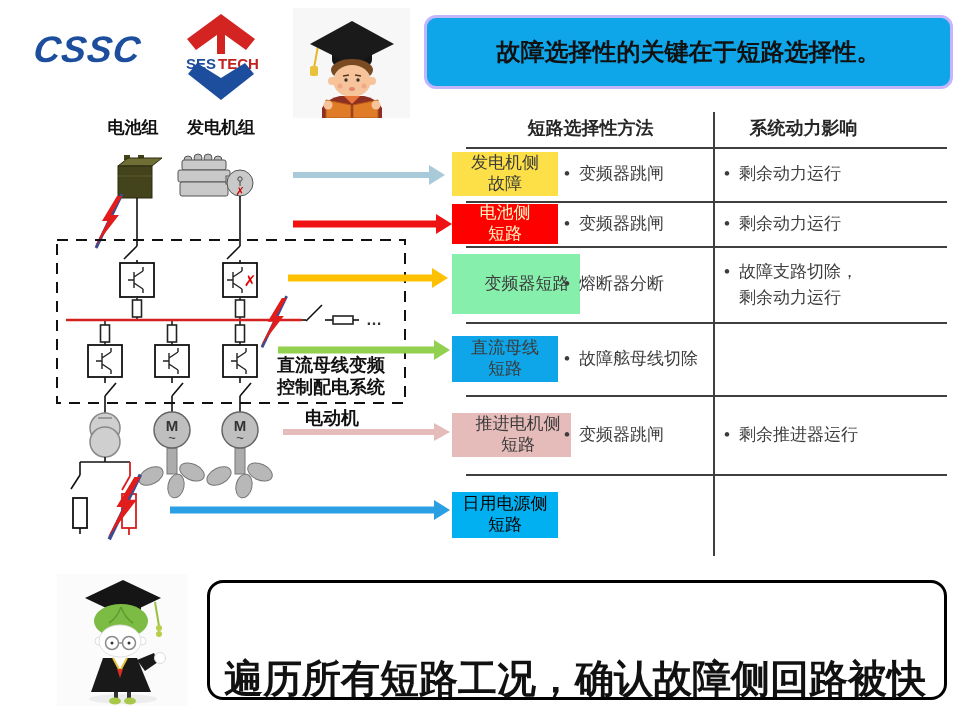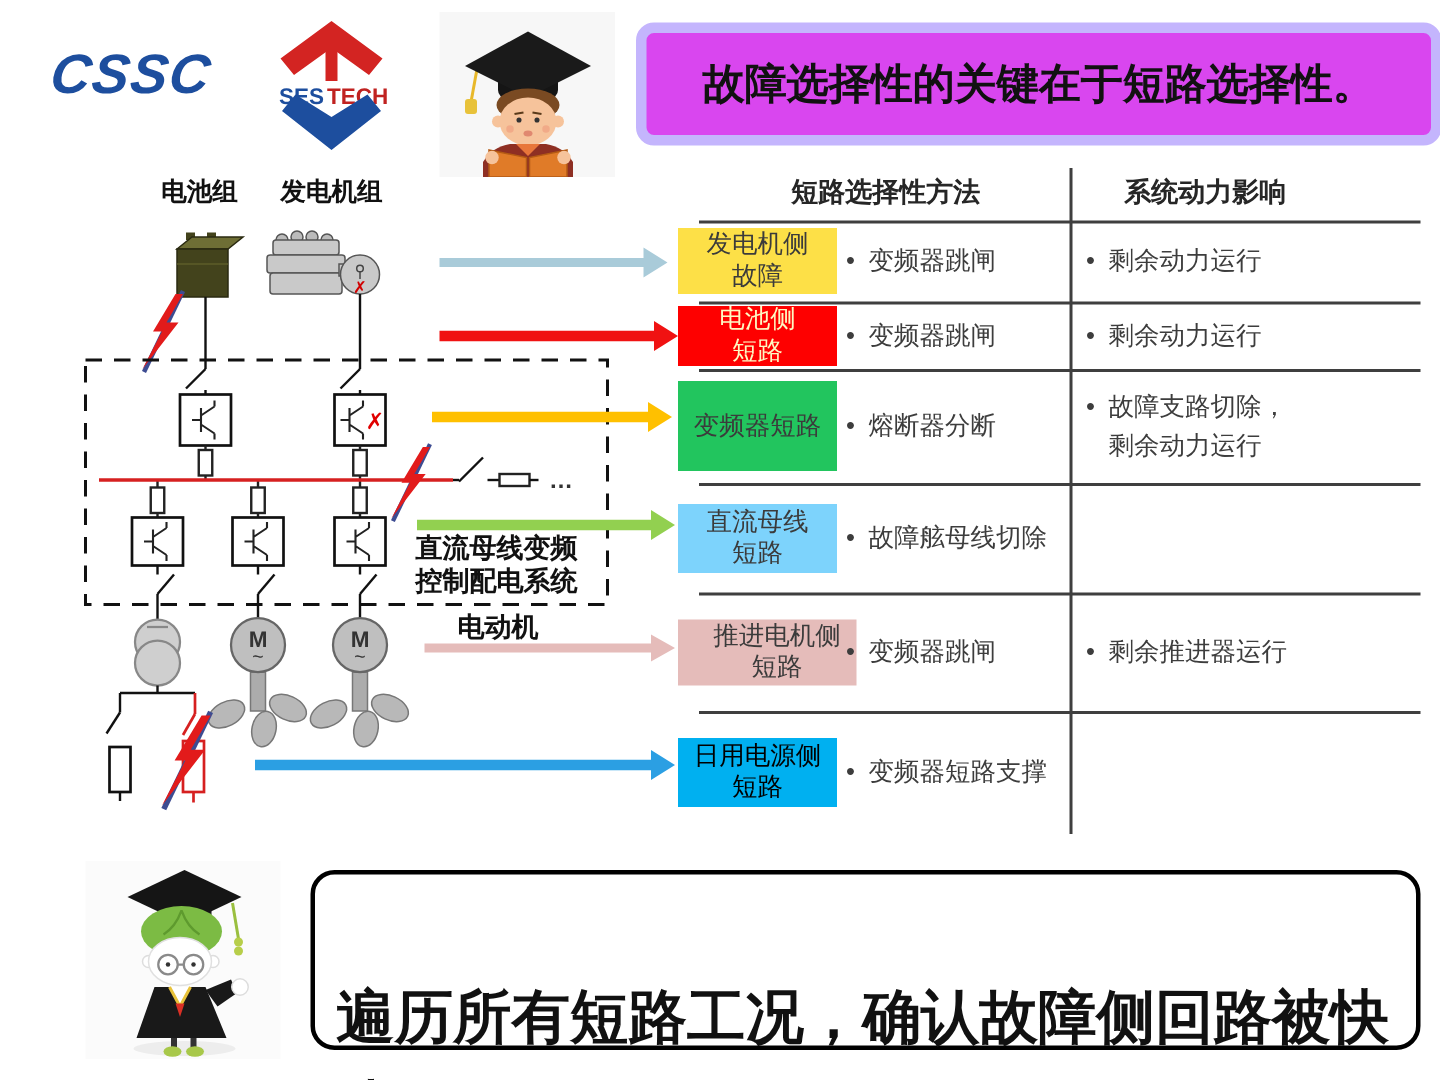--- a/index.html
+++ b/index.html
@@ -6,23 +6,23 @@
   .slide{position:relative;width:960px;height:720px;background:#ffffff;overflow:hidden;
          font-family:"Liberation Sans","DejaVu Sans",sans-serif;color:#111;}
   .abs{position:absolute;}
 
   
   .cssc{left:34px;top:24px;width:140px;height:52px;display:flex;align-items:center;
         font-size:37px;font-weight:800;font-style:italic;color:#1D4E9E;
         transform:skewX(-8deg);letter-spacing:1px;}
   .sestech{left:175px;top:12px;}
   .boycard{left:293px;top:8px;width:117px;height:110px;background:#F7F7F7;}
-  .titlebox{left:424px;top:15px;width:523px;height:68px;border:7px solid #c4b5fd;border-radius:12px;
-            display:flex;align-items:center;justify-content:center;background:#d946ef;
-            font-size:28px;font-weight:700;letter-spacing:0px;}
+  .titlebox{left:424px;top:15px;width:523px;height:68px;border:3px solid #c4b5fd;border-radius:12px;
+            display:flex;align-items:center;justify-content:center;background:#0ea5e9;
+            font-size:24px;font-weight:700;letter-spacing:0px;}
 
   
   .diagram{left:0;top:100px;width:460px;height:470px;}
 
   
   .tbl{left:450px;top:110px;width:505px;height:452px;}
   .th1{position:absolute;top:6px;left:18px;width:245px;text-align:center;font-weight:700;font-size:18px;color:#262626;}
   .th2{position:absolute;top:6px;left:271px;width:165px;text-align:center;font-weight:700;font-size:18px;color:#262626;}
   .hline{position:absolute;left:16px;width:481px;height:0;border-top:2px solid #3f3f3f;}
   .vline{position:absolute;left:263px;top:2px;height:444px;border-left:2px solid #3f3f3f;}
@@ -292,52 +292,49 @@
       <div class="chip" style="background-color: rgb(254, 0, 0); color: #fef9c3;">电池侧
 短路</div>
       <div class="method">
           <div class="cellb">变频器跳闸</div>
         </div>
       <div class="impact">
           <div class="cellb">剩余动力运行</div>
         </div>
     </div>
     <div class="trow r3">
-      <div class="chip" style="background-color: #22c55e; color: rgb(59, 59, 59);">变频器短路</div>
+      <div class="chip" style="background-color: #86efac; color: rgb(59, 59, 59); padding-left: 22px;">变频器短路</div>
       <div class="method">
           <div class="cellb">熔断器分断</div>
         </div>
       <div class="impact">
           <div class="cellb">故障支路切除，
 剩余动力运行</div>
         </div>
     </div>
     <div class="trow r4">
-      <div class="chip" style="background-color: #7dd3fc; color: rgb(59, 59, 59);">直流母线
+      <div class="chip" style="background-color: #0ea5e9; color: rgb(59, 59, 59);">直流母线
 短路</div>
       <div class="method">
           <div class="cellb">故障舷母线切除</div>
         </div>
     </div>
     <div class="trow r5">
       <div class="chip" style="background-color: rgb(229, 188, 186); color: rgb(59, 59, 59); padding-left: 13px;">推进电机侧
 短路</div>
       <div class="method">
           <div class="cellb">变频器跳闸</div>
         </div>
       <div class="impact">
           <div class="cellb">剩余推进器运行</div>
         </div>
     </div>
     <div class="trow r6">
       <div class="chip" style="background-color: rgb(0, 176, 240); color: #000000;">日用电源侧
 短路</div>
-      <div class="method">
-          <div class="cellb">变频器短路支撑</div>
-        </div>
     </div>
   </div>
 
   <div class="abs kidcard">
     <svg width="130" height="132" viewBox="0 0 130 132">
       <ellipse cx="66" cy="125" rx="34" ry="5" fill="#EDEDED"></ellipse>
       <rect x="48" y="26" width="36" height="14" rx="3" fill="#1c1c1c"></rect>
       <polygon points="66,6 104,24 66,42 28,24" fill="#151515"></polygon>
       <line x1="98" y1="28" x2="102" y2="52" stroke="#9ABF3F" stroke-width="2"></line>
       <circle cx="102" cy="54" r="3" fill="#B7CE4A"></circle>

